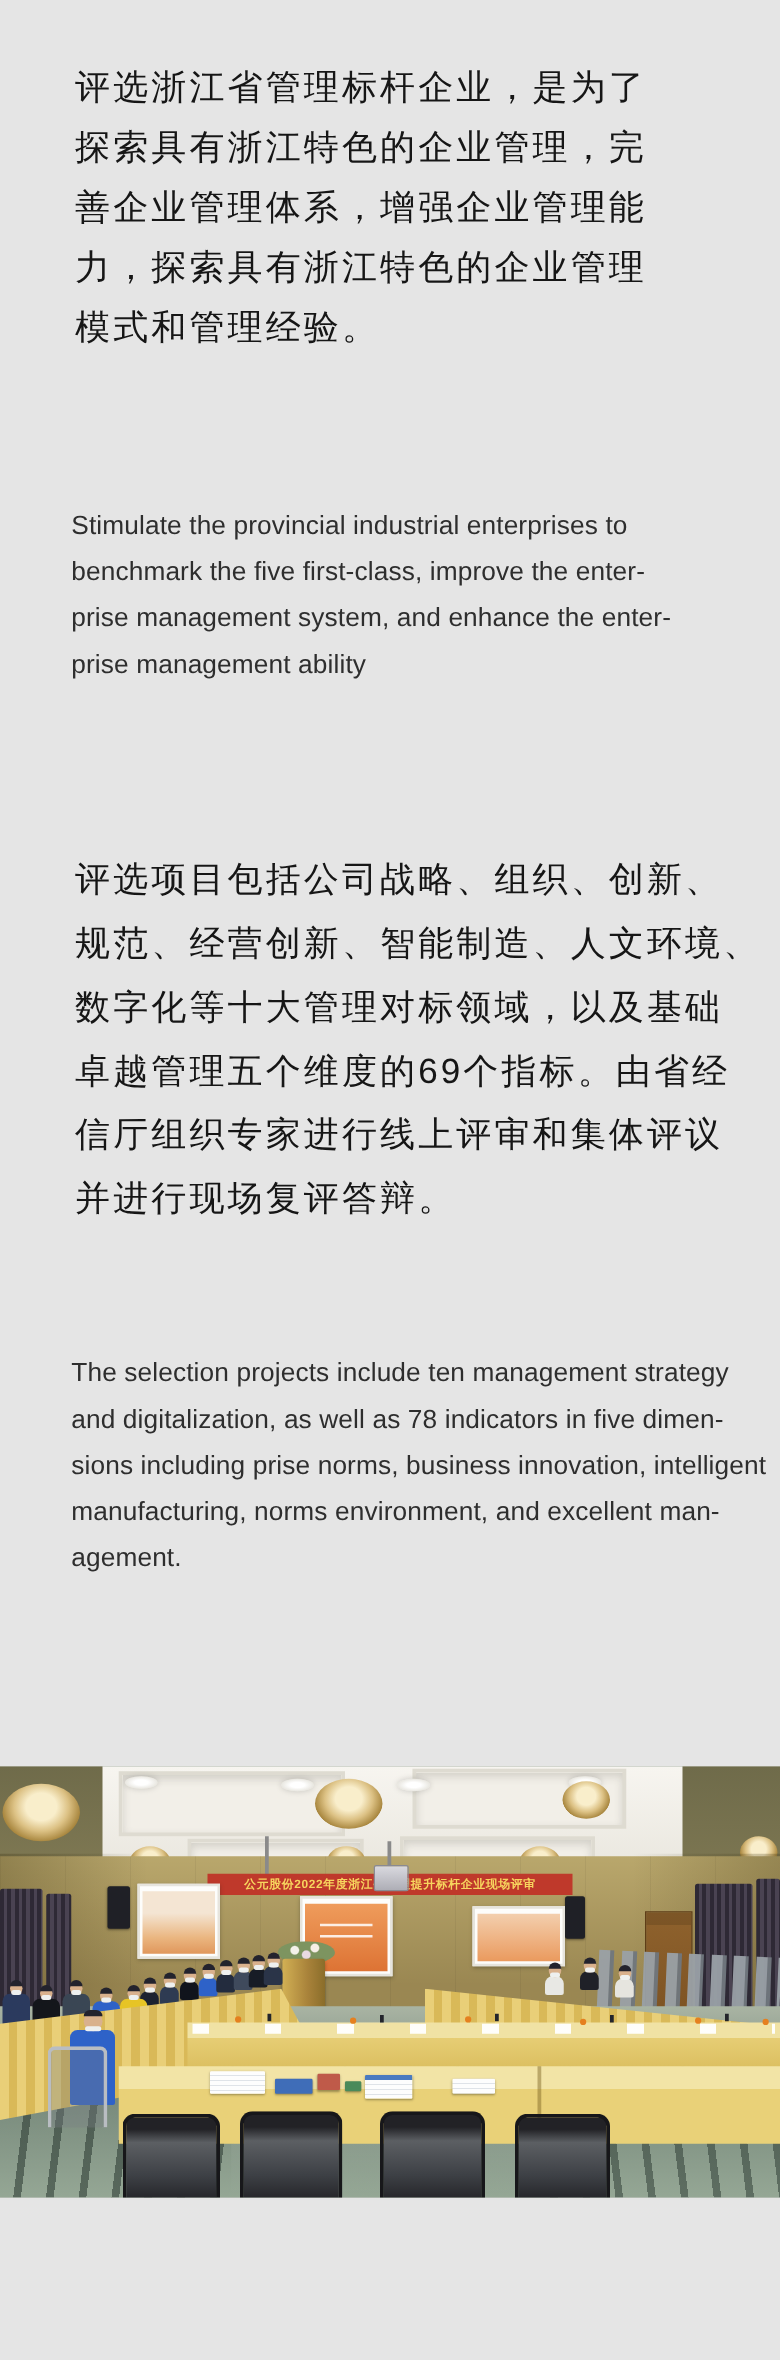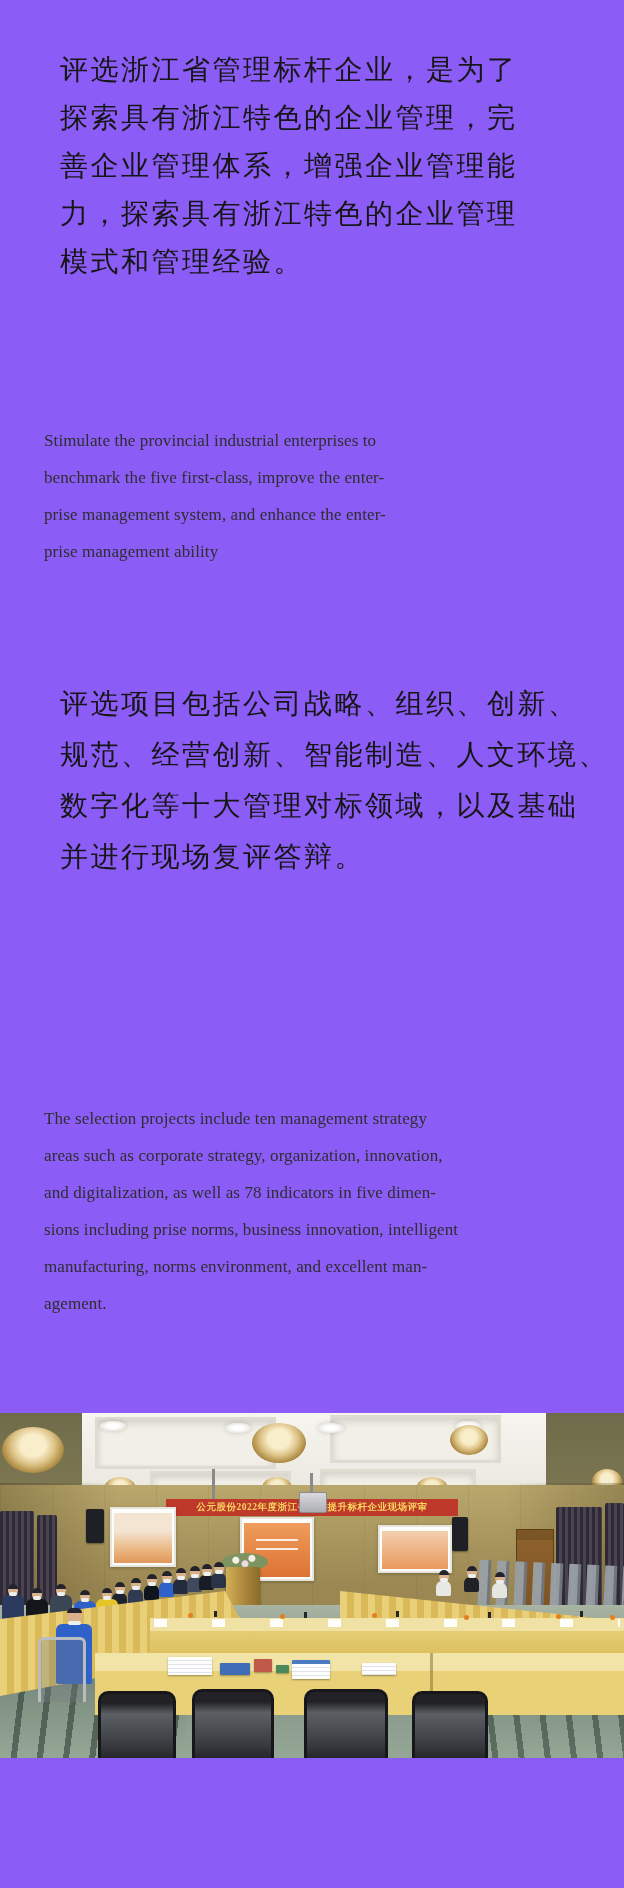--- a/index.html
+++ b/index.html
@@ -1,23 +1,23 @@
 <!DOCTYPE html>
 <html><head>
 <meta charset="utf-8">
 <style>
   html,body{margin:0;padding:0;background:#ffffff;}
-  #page{position:relative;width:624px;height:1888px;background:#8b5cf6;overflow:hidden;
-        font-family:Liberation Serif, serif;}
+  #page{position:relative;width:624px;height:1888px;background:#e5e5e5;overflow:hidden;
+        font-family:Liberation Sans, sans-serif;}
 
   
   .cn-block{position:absolute;left:60px;width:540px;color:#161616;
             font-size:28px;line-height:48px;letter-spacing:2.5px;font-weight:400;}
-  .en-block{position:absolute;left:44px;width:530px;color:#2e2e2e;
-            font-size:17px;line-height:37px;letter-spacing:0.1px;font-weight:400;margin-top:20px;}
+  .en-block{position:absolute;left:57px;width:530px;color:#2e2e2e;
+            font-size:21px;line-height:37px;letter-spacing:0.1px;font-weight:400;}
   #cn1{top:46px;}
   #en1{top:402px;}
   #cn2{top:678px;line-height:51px;}
   #en2{top:1080px;}
   .txt-line{white-space:nowrap;}
 
   
   #photo{position:absolute;left:0;top:1413px;width:624px;height:345px;overflow:hidden;background:#8d9c8c;}
   .abs{position:absolute;}
 
@@ -119,26 +119,27 @@
     <div class="txt-line">Stimulate the provincial industrial enterprises to</div>
     <div class="txt-line">benchmark the five first-class, improve the enter-</div>
     <div class="txt-line">prise management system, and enhance the enter-</div>
     <div class="txt-line">prise management ability</div>
   </section>
 
   <section class="cn-block" id="cn2">
     <div class="txt-line">评选项目包括公司战略、组织、创新、</div>
     <div class="txt-line">规范、经营创新、智能制造、人文环境、</div>
     <div class="txt-line">数字化等十大管理对标领域，以及基础</div>
+    <div class="txt-line">卓越管理五个维度的69个指标。由省经</div>
+    <div class="txt-line">信厅组织专家进行线上评审和集体评议</div>
     <div class="txt-line">并进行现场复评答辩。</div>
   </section>
 
   <section class="en-block" id="en2">
     <div class="txt-line">The selection projects include ten management strategy</div>
-    <div class="txt-line">areas such as corporate strategy, organization, innovation,</div>
     <div class="txt-line">and digitalization, as well as 78 indicators in five dimen-</div>
     <div class="txt-line">sions including prise norms, business innovation, intelligent</div>
     <div class="txt-line">manufacturing, norms environment, and excellent man-</div>
     <div class="txt-line">agement.</div>
   </section>
 
   <div id="photo">
 
     <div class="abs ph-ceiling"></div>
     <div class="abs coffer" style="left:95px;top:4px;width:175px;height:46px;"></div>

